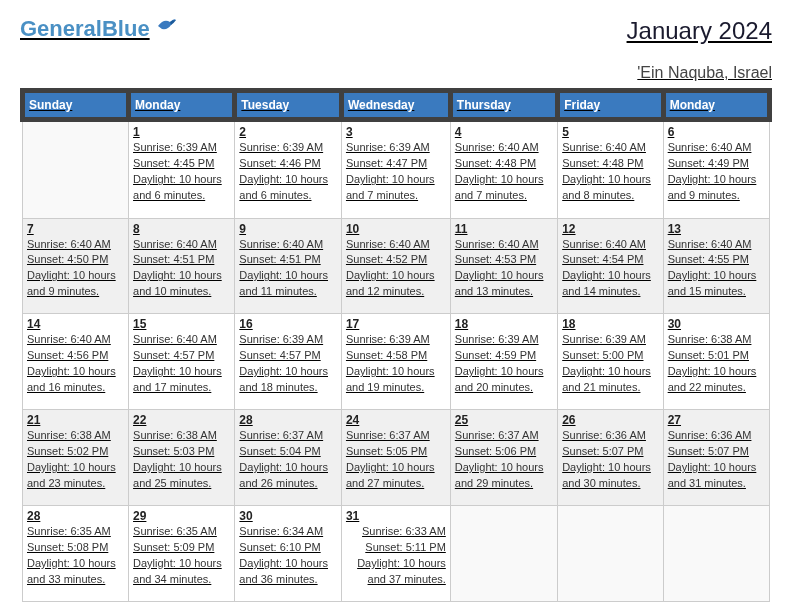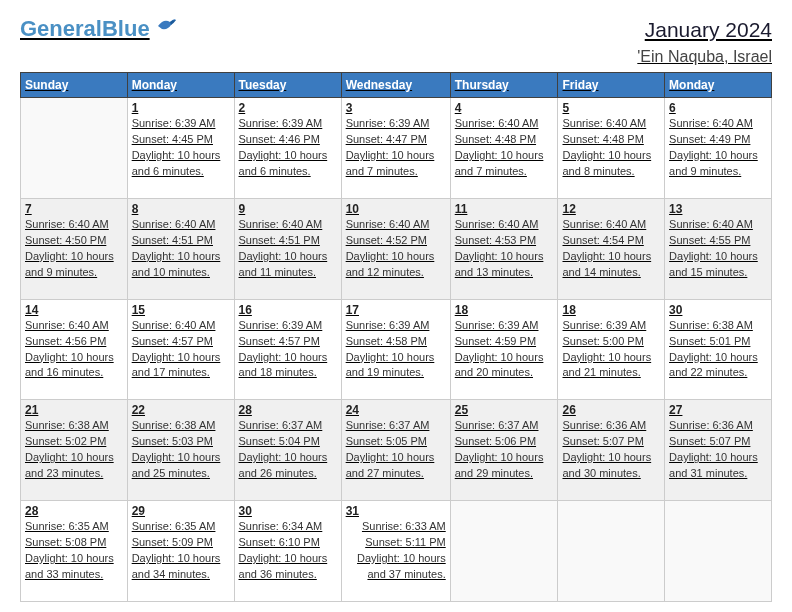--- a/index.html
+++ b/index.html
@@ -40,43 +40,43 @@
     }
     .logo-wrapper {
       display: flex;
       align-items: center;
       gap: 4px;
     }
     .title-section {
       text-align: right;
     }
     .month-title {
-      font-size: 21px;
+      font-size: 24px;
       font-weight: normal;
       color: #1a1a2e;
       line-height: 1.1;
     }
     .location-title {
       font-size: 16px;
       color: #444;
-      margin-top: 7px;
+      margin-top: 20px;
     }
     .calendar-table {
       width: 100%;
       border-collapse: collapse;
       flex: 1;
     }
     .calendar-table th {
       background-color: #3a7abf;
       color: #fff;
       font-size: 12px;
       font-weight: bold;
       padding: 5px 4px;
       text-align: left;
-      border: 1px solid #404040;
+      border: 5px solid #404040;
     }
     .calendar-table td {
       border: 1px solid #ccc;
       vertical-align: top;
       padding: 3px 4px;
       width: 113px;
       height: 82px;
       font-size: 10px;
       color: #333;
       background: #fff;

